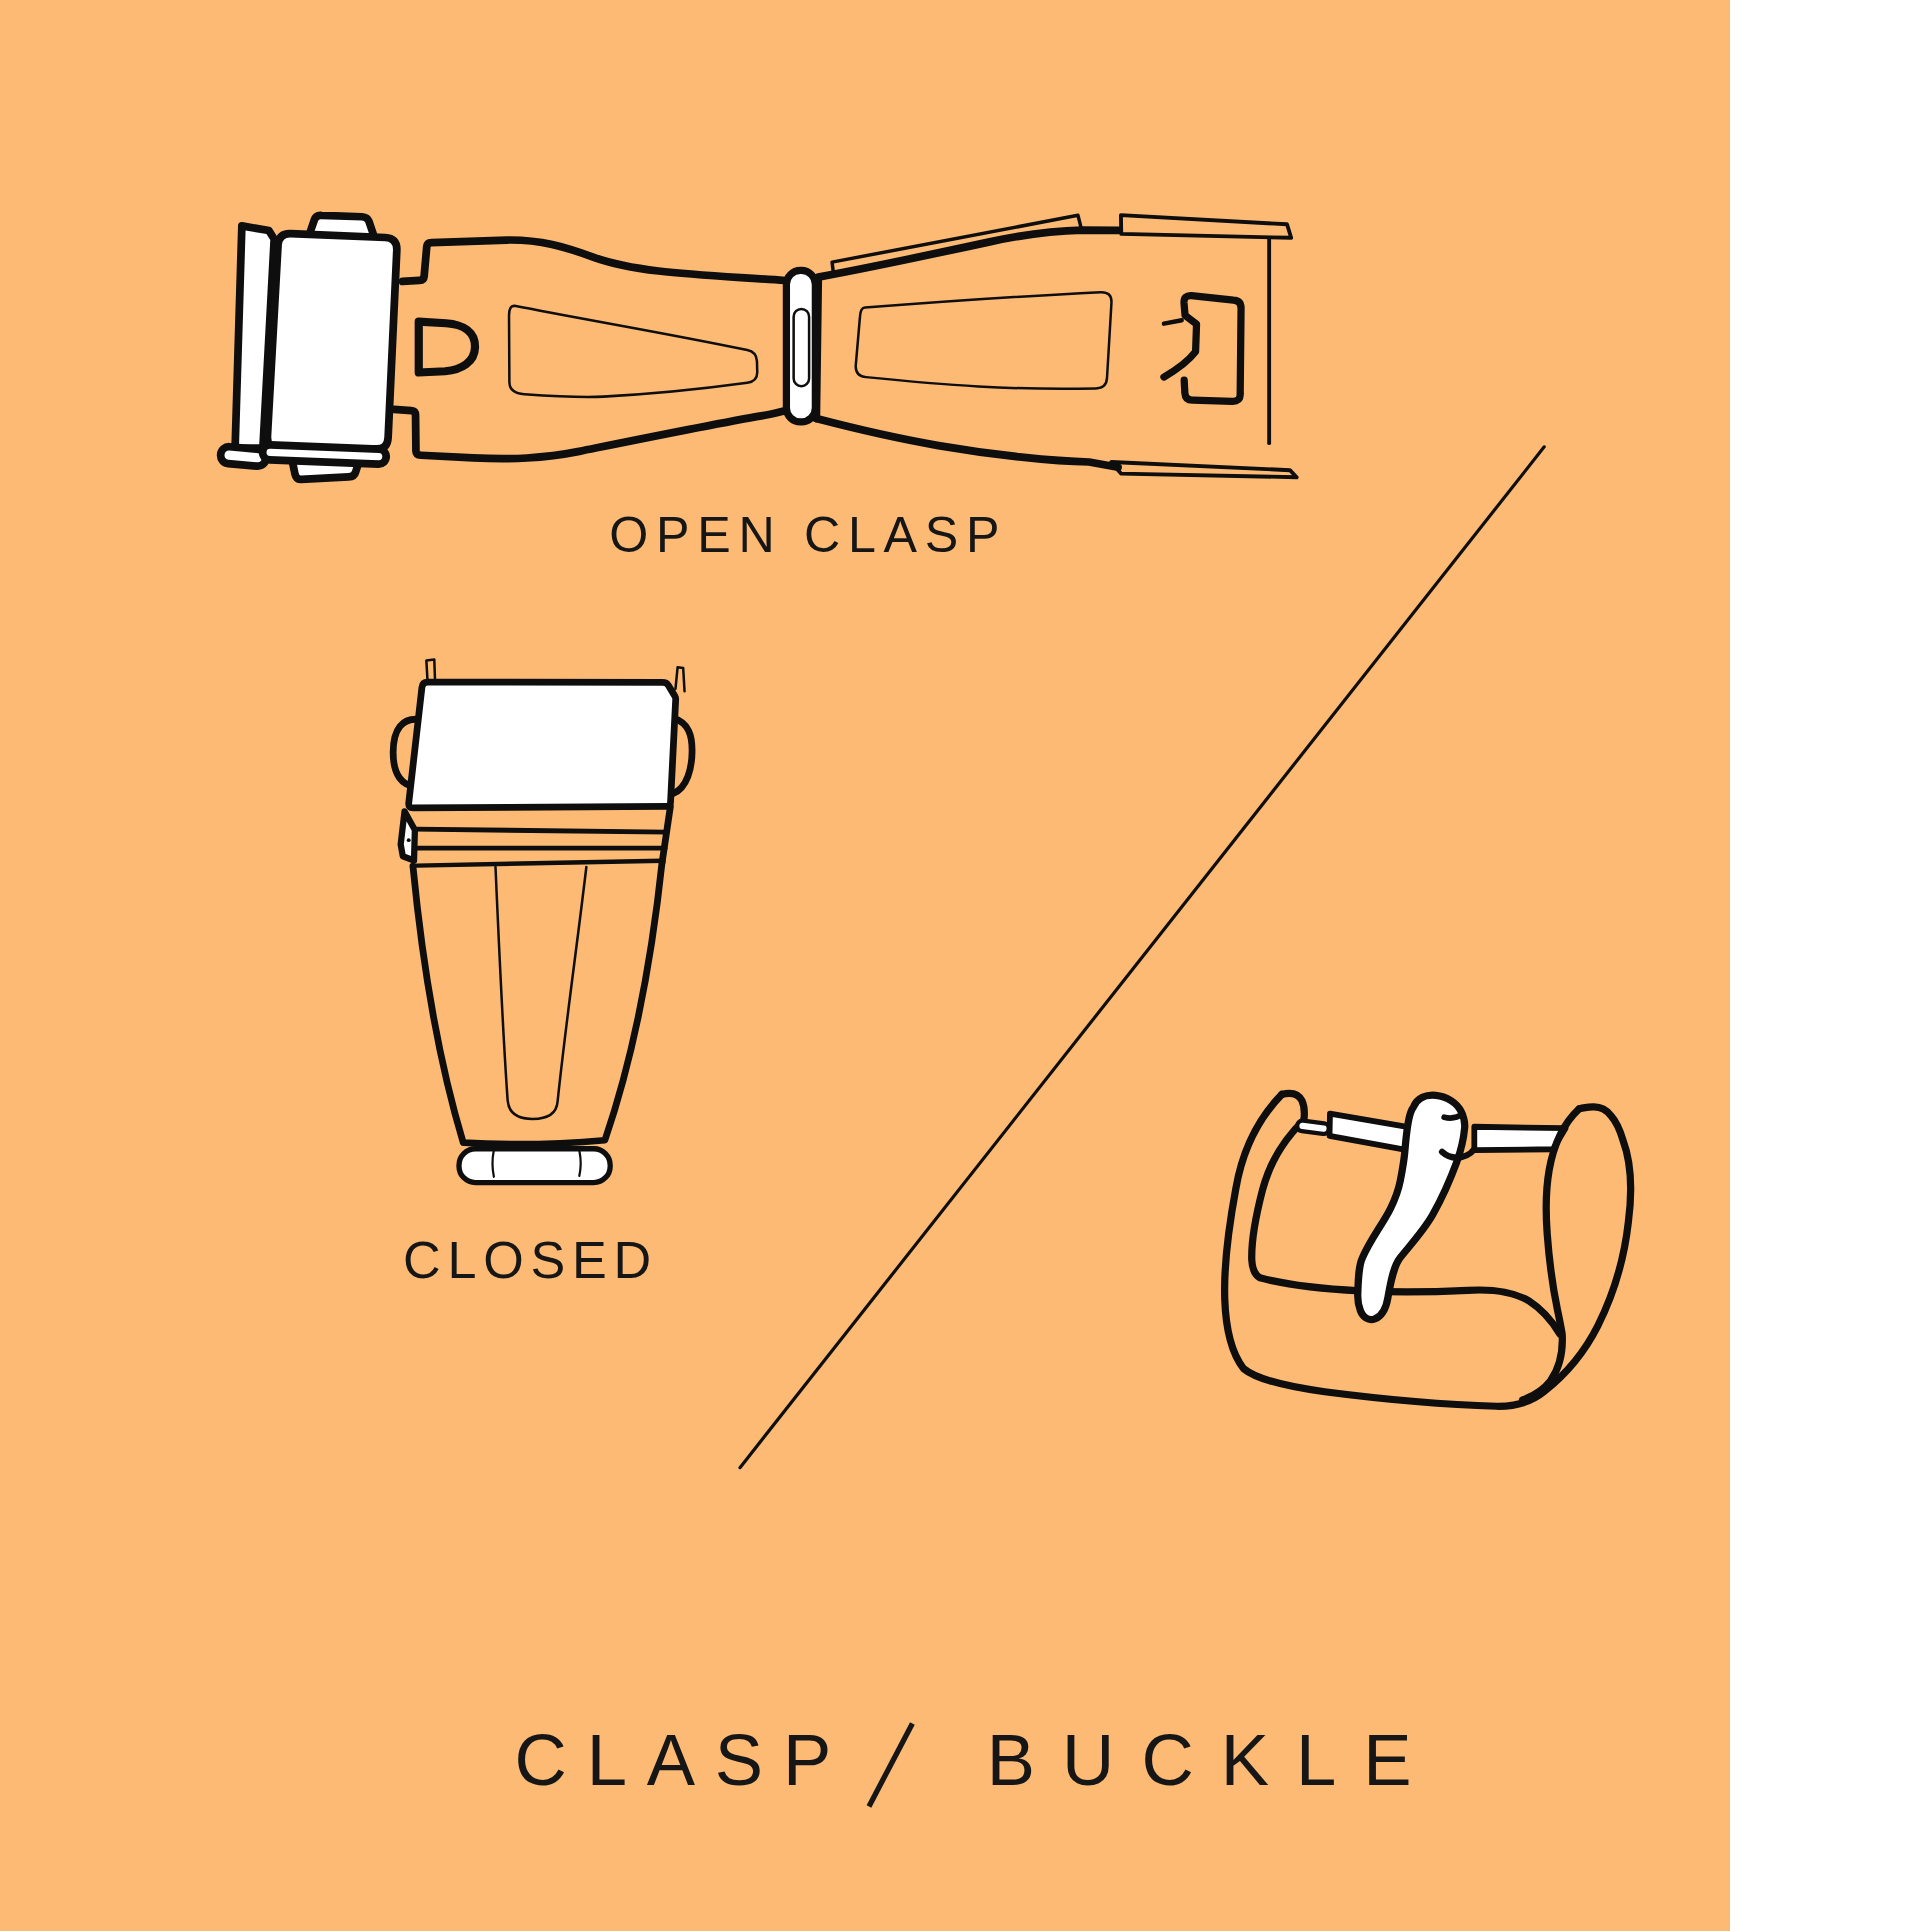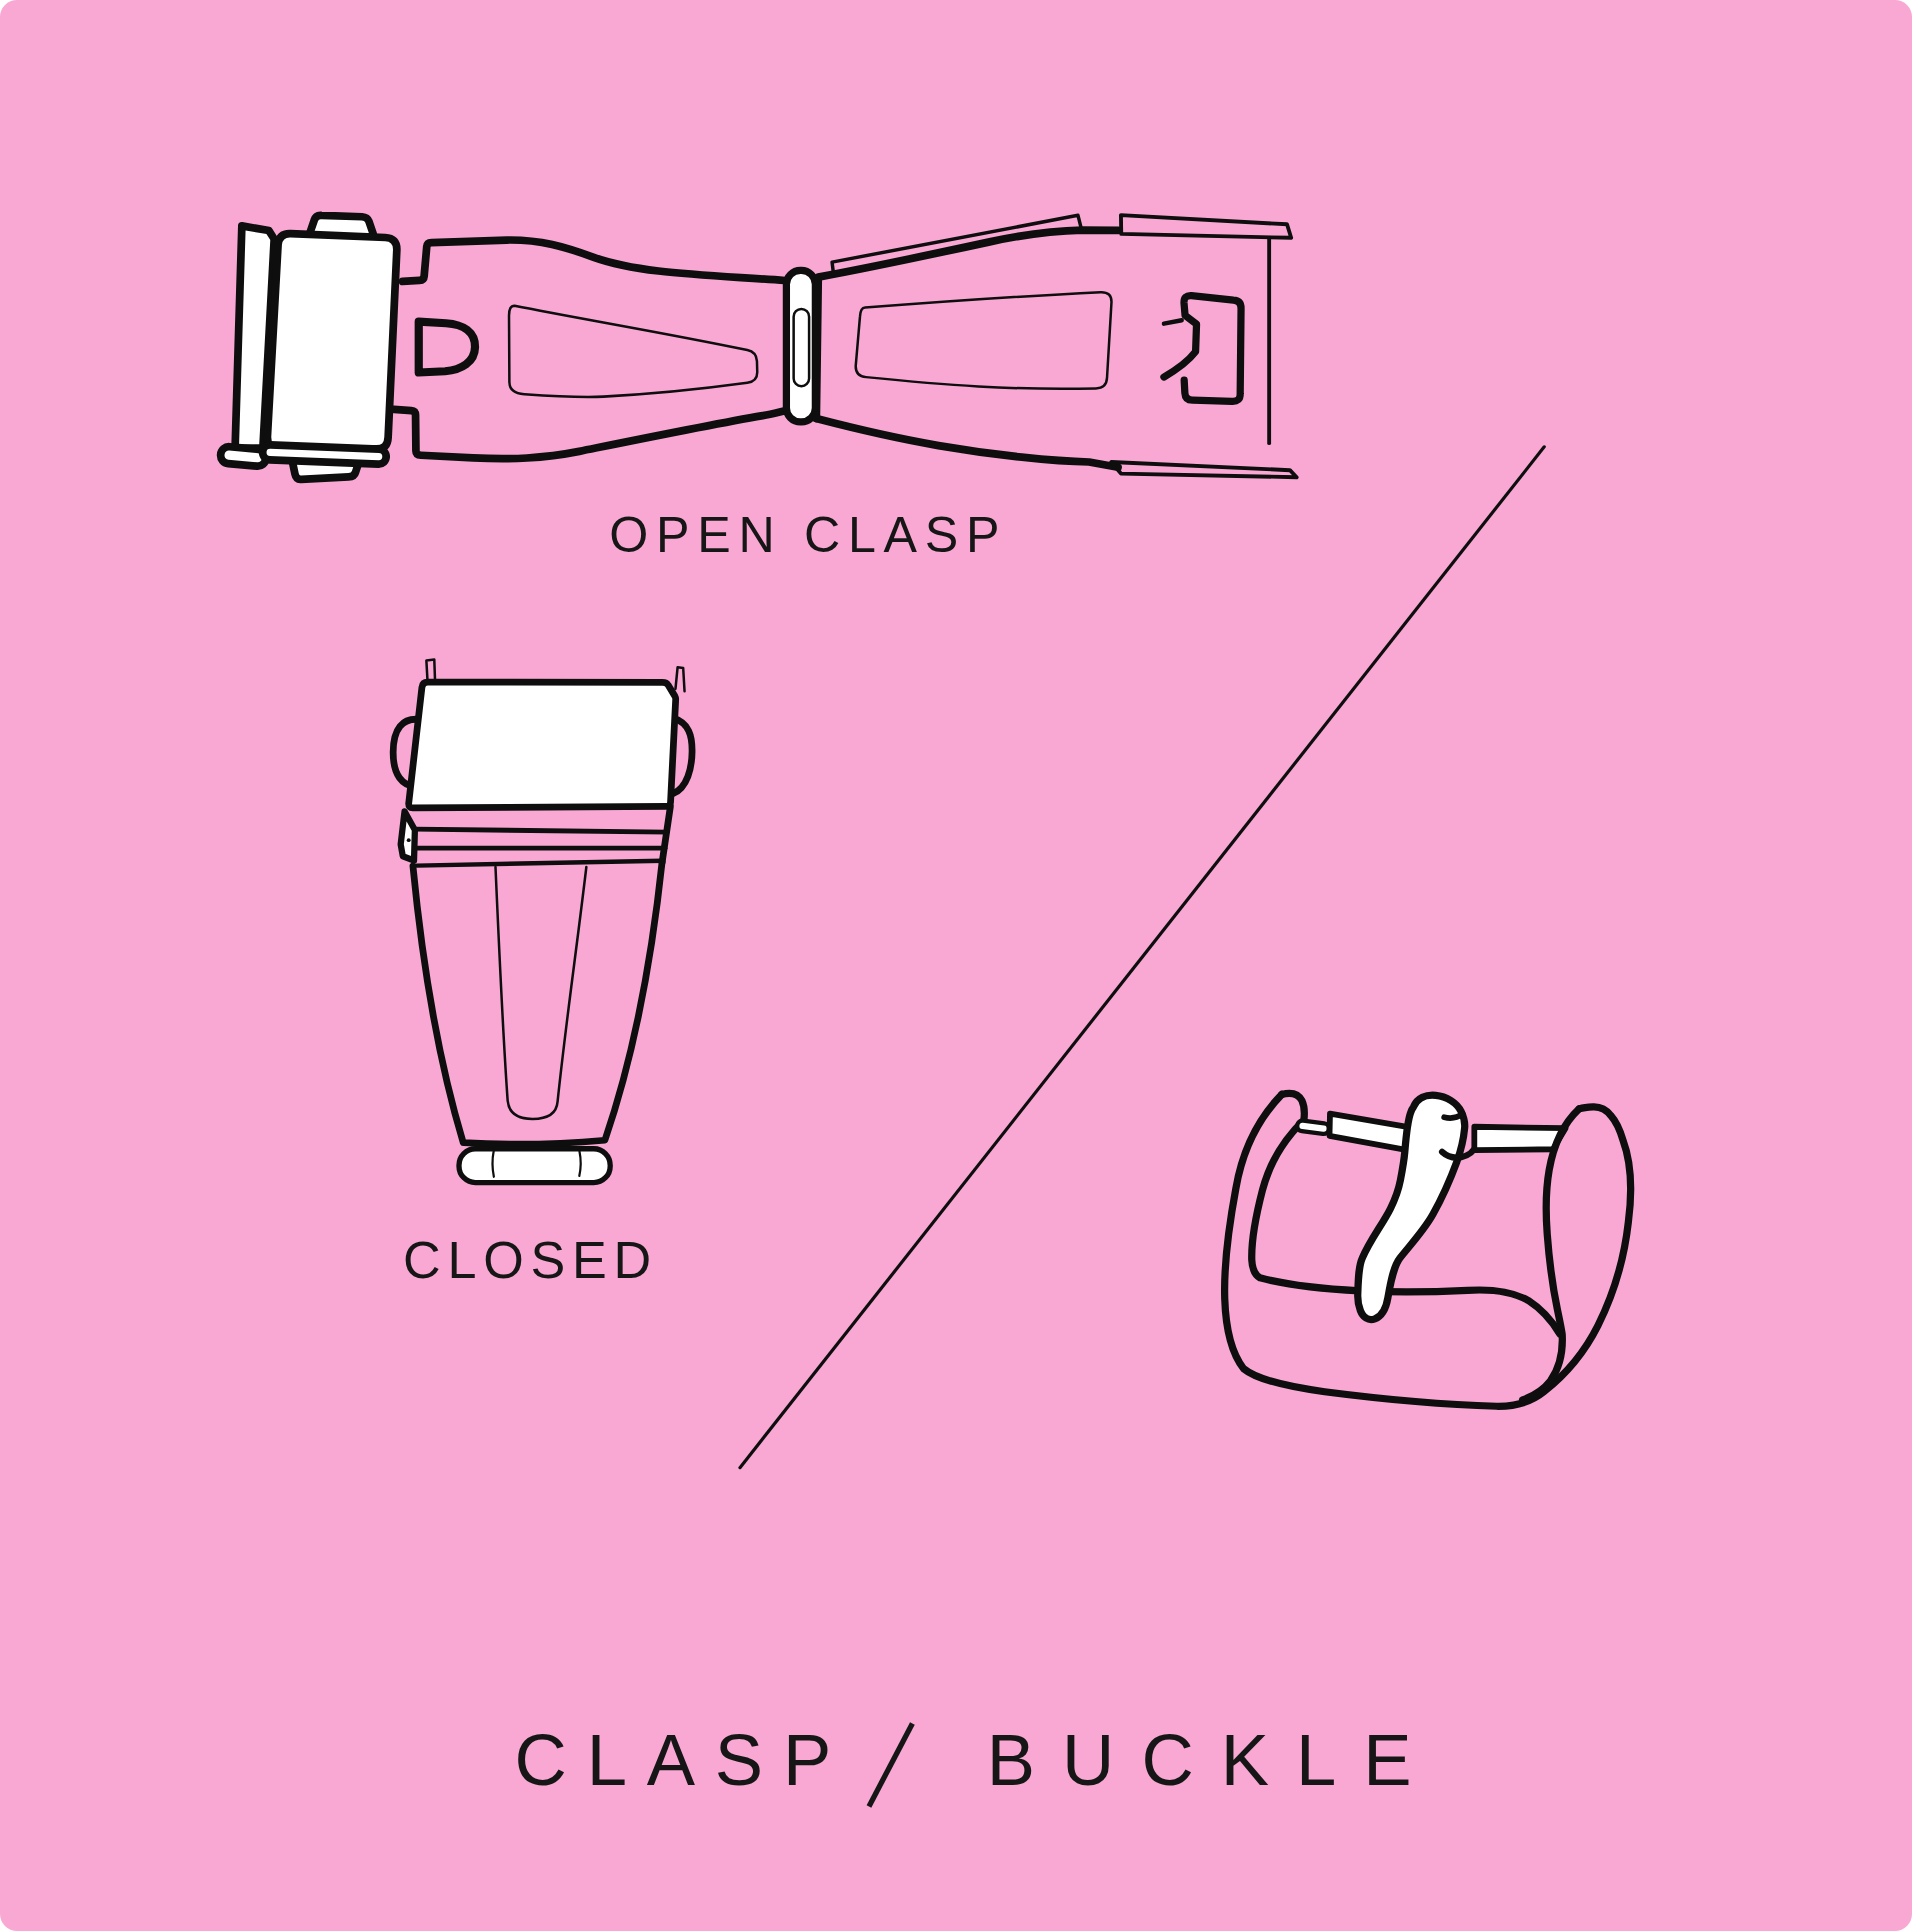--- a/index.html
+++ b/index.html
@@ -1,16 +1,16 @@
 <!DOCTYPE html>
 <html><head>
 <meta charset="utf-8">
 <style>
   html,body{margin:0;padding:0;background:#ffffff;}
-  .wrap{width:1912px;height:1931px;position:relative;background:#f9a8d4;border-radius:17px;}
+  .wrap{width:1730px;height:1931px;position:relative;background:#fdba74;}
   svg{position:absolute;top:0;left:0;}
   text{font-family:"Liberation Sans", sans-serif;fill:#161616;-webkit-text-stroke:1.2px #ffffff;}
 </style>
 </head>
 <body>
 <div class="wrap">
 <svg width="1931" height="1931" viewBox="0 0 2000 2000">
 <g stroke="#0e0e0e" fill="none" stroke-linecap="round" stroke-linejoin="round">
 
 <path d="M 250.5,234 L 278.5,238.8 L 284,247.5 L 272.3,464 L 243.5,464.5 Z" stroke-width="8" fill="#fff"></path>

